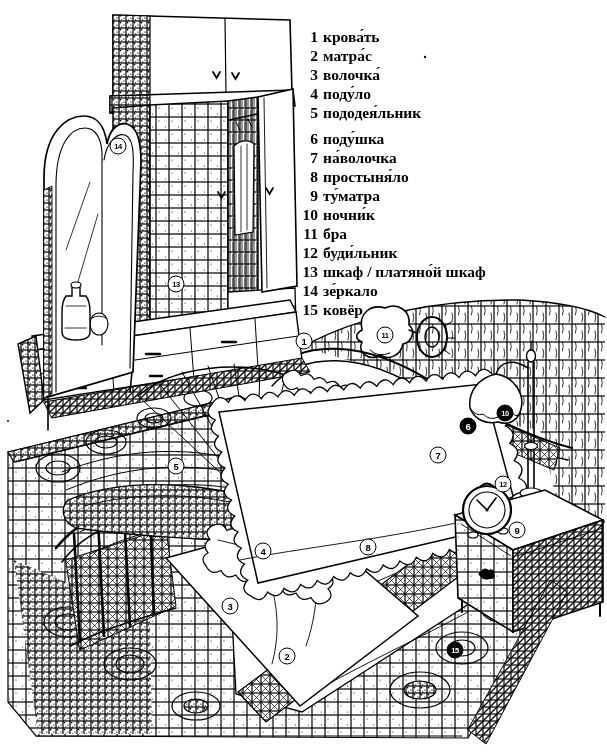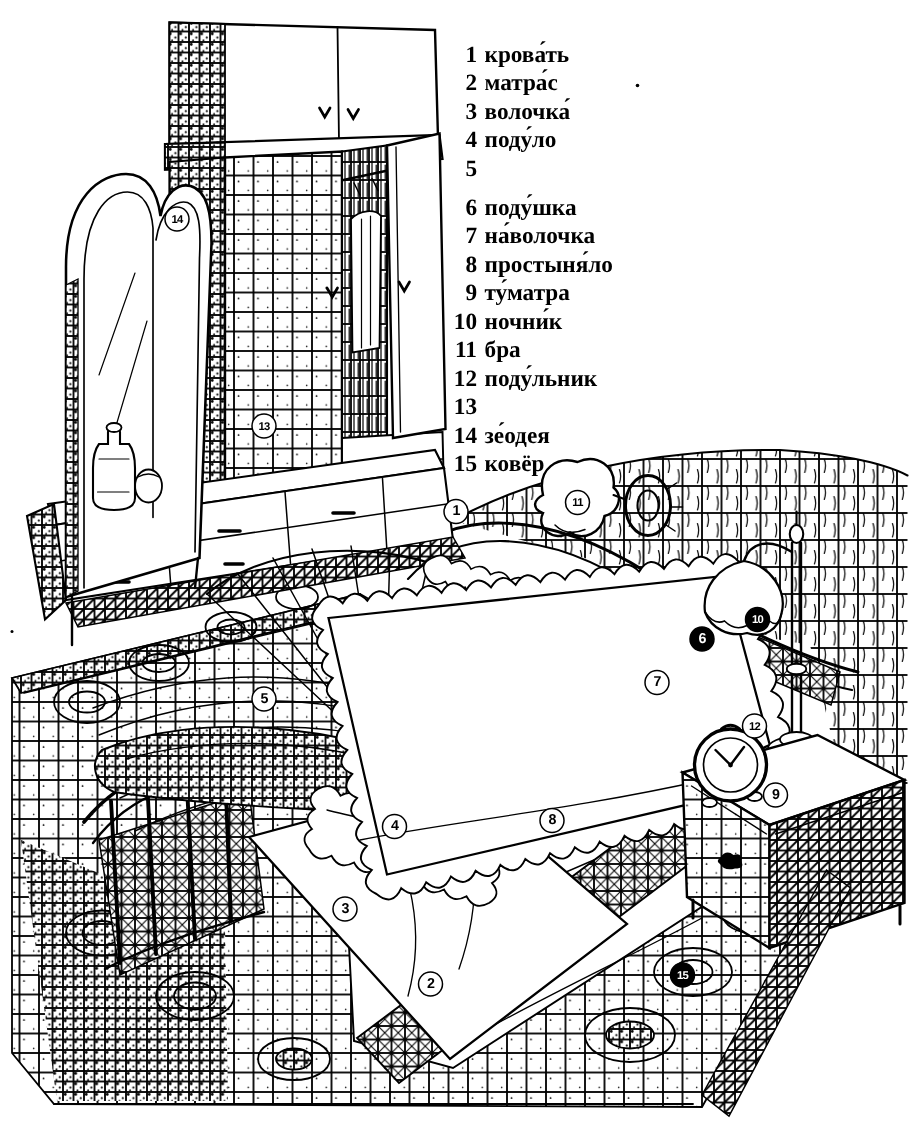--- a/index.html
+++ b/index.html
@@ -263,20 +263,21 @@
       <li class="vrow">
         <span class="vnum">3</span>
         <span class="vterm">волочка́</span>
       </li>
       <li class="vrow">
         <span class="vnum">4</span>
         <span class="vterm">поду́ло</span>
       </li>
       <li class="vrow">
         <span class="vnum">5</span>
+        <span class="vterm">пододея́льник</span>
       </li>
       <li class="vrow gap">
         <span class="vnum">6</span>
         <span class="vterm">поду́шка</span>
       </li>
       <li class="vrow">
         <span class="vnum">7</span>
         <span class="vterm">на́волочка</span>
       </li>
       <li class="vrow">
@@ -290,28 +291,29 @@
       <li class="vrow">
         <span class="vnum">10</span>
         <span class="vterm">ночни́к</span>
       </li>
       <li class="vrow">
         <span class="vnum">11</span>
         <span class="vterm">бра</span>
       </li>
       <li class="vrow">
         <span class="vnum">12</span>
-        <span class="vterm">поду́льник</span>
+        <span class="vterm">буди́льник</span>
       </li>
       <li class="vrow">
         <span class="vnum">13</span>
+        <span class="vterm">шкаф / платяно́й шкаф</span>
       </li>
       <li class="vrow">
         <span class="vnum">14</span>
-        <span class="vterm">зе́одея</span>
+        <span class="vterm">зе́ркало</span>
       </li>
       <li class="vrow">
         <span class="vnum">15</span>
         <span class="vterm">ковёр</span>
       </li>
     </ol>
 
   <div class="callout-layer">
       <div class="callout" style="left: 304px; top: 341px;">1</div>
       <div class="callout" style="left: 287px; top: 656px;">2</div>

